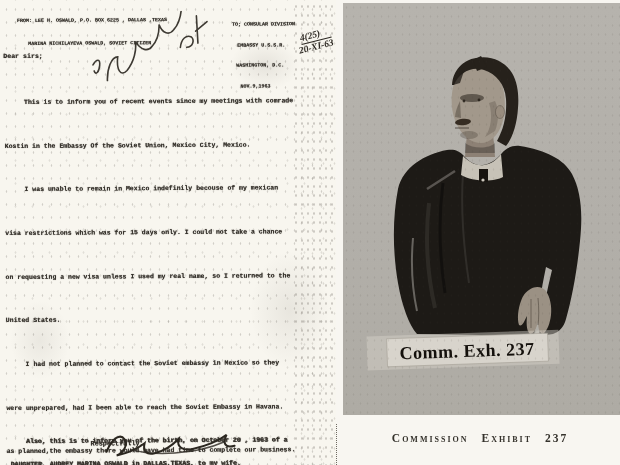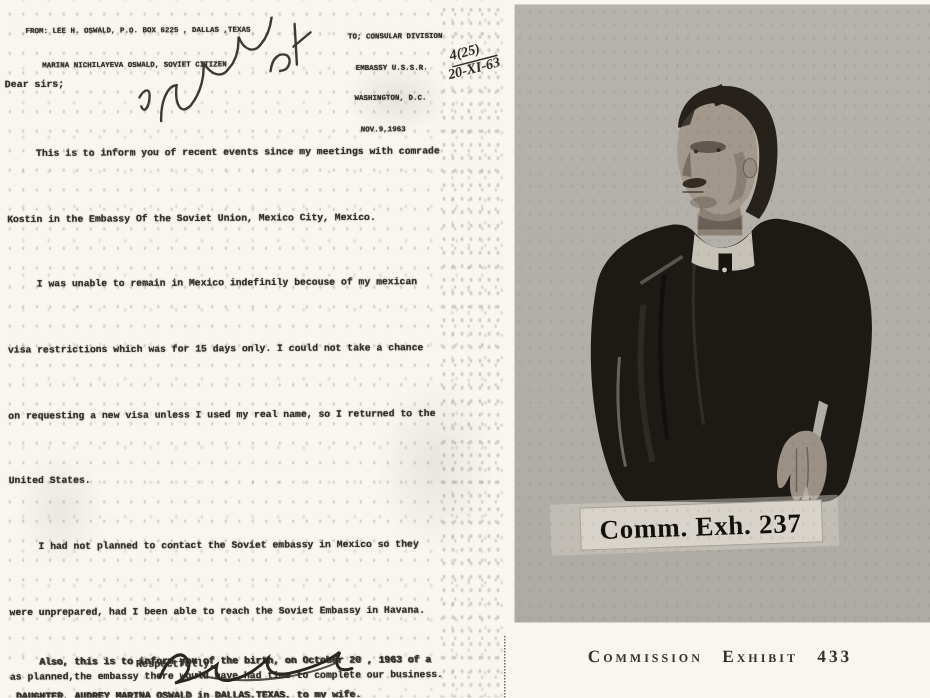--- a/index.html
+++ b/index.html
@@ -232,18 +232,18 @@
         <path d="M195,295 C196,305 196,315 195,322 M188,296 C188,306 188,316 188,325" stroke="rgba(40,32,25,0.4)" stroke-width="1" fill="none"></path>
 
         <g transform="rotate(-2 124 346)">
           <rect x="24" y="330" width="192" height="34" fill="rgba(214,210,202,0.45)"></rect>
           <rect x="44" y="333" width="161" height="28" fill="#d8d4cc" stroke="#a49f95" stroke-width="0.6"></rect>
           <text x="124" y="354" text-anchor="middle" font-family="Liberation Serif, DejaVu Serif, serif" font-size="18" font-weight="700" letter-spacing="0.5" fill="#14100c">Comm. Exh. 237</text>
         </g>
       </svg>
       <div class="photo-grain"></div>
     </div>
-    <div class="caption">Commission Exhibit 433</div>
+    <div class="caption">Commission Exhibit 237</div>
   </div>
 
   <div class="fold-line"></div>
 
 </div>
 
 </body></html>

